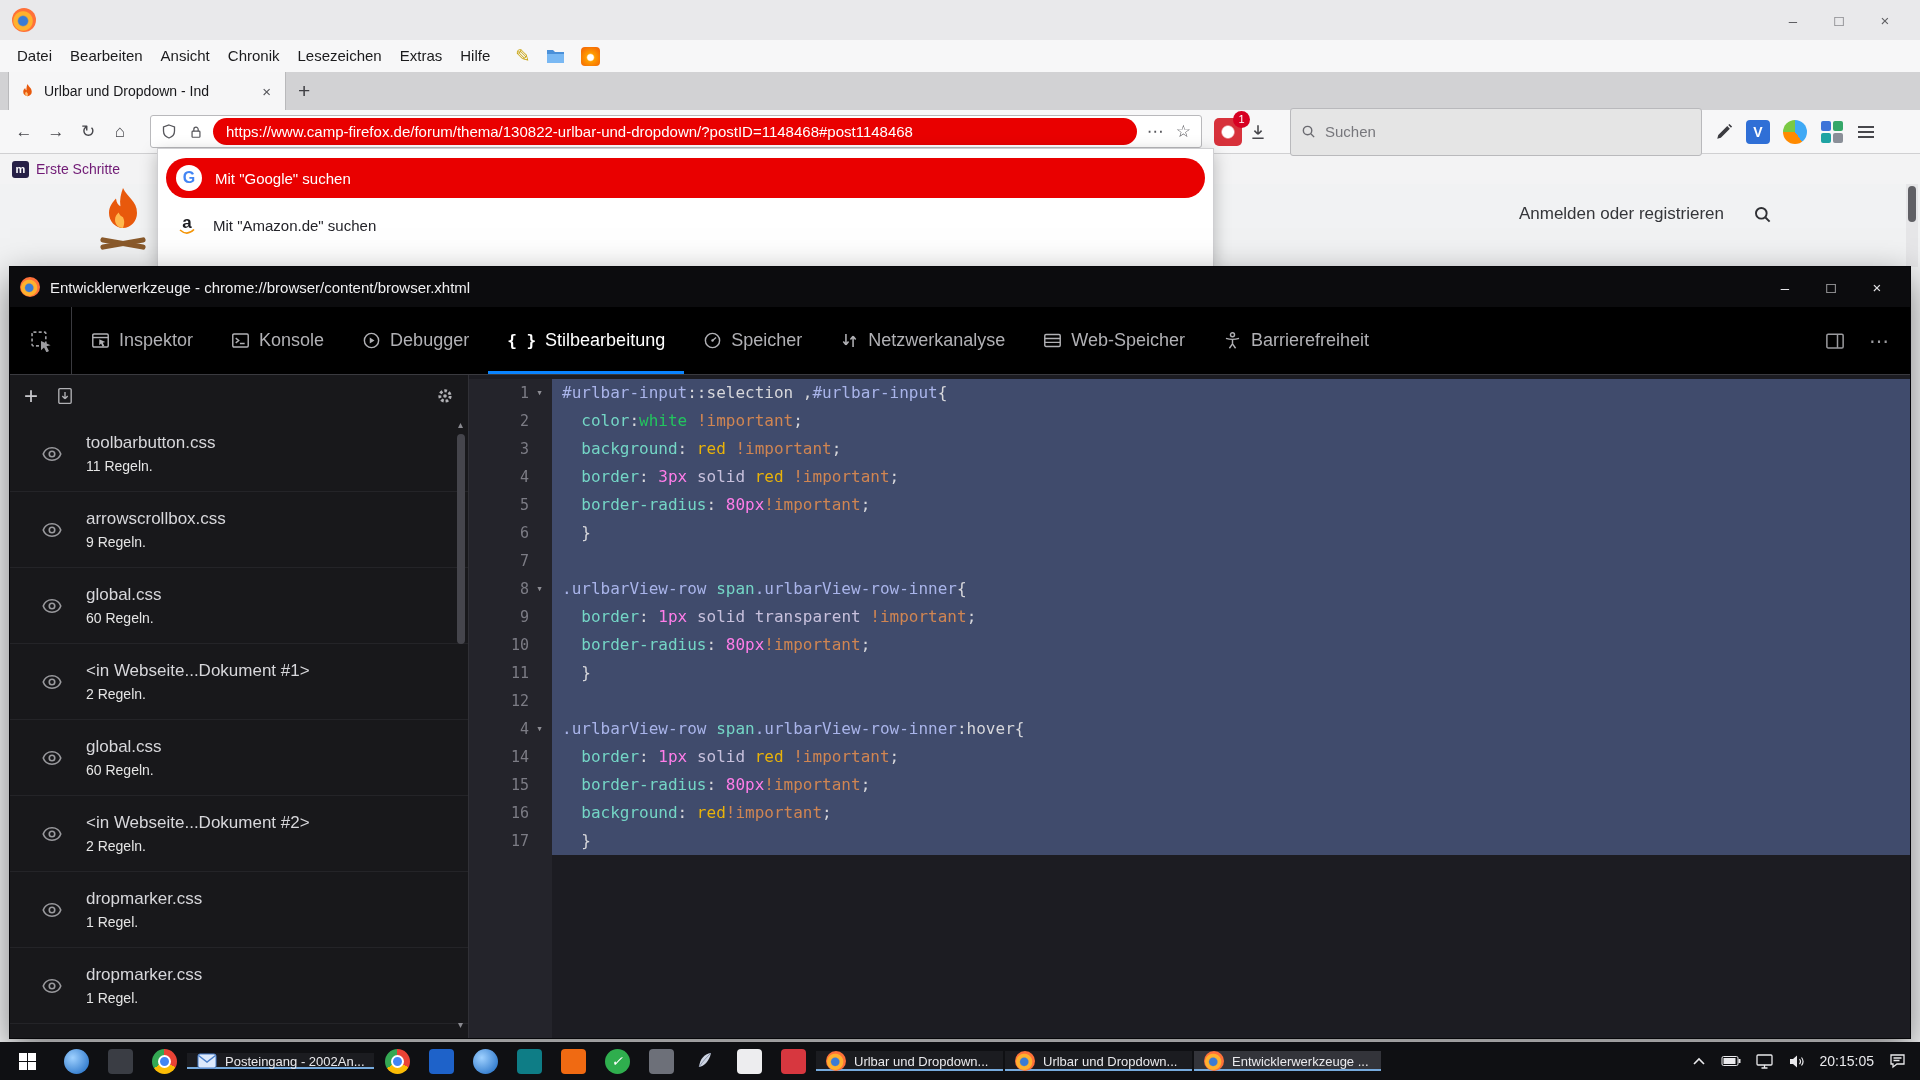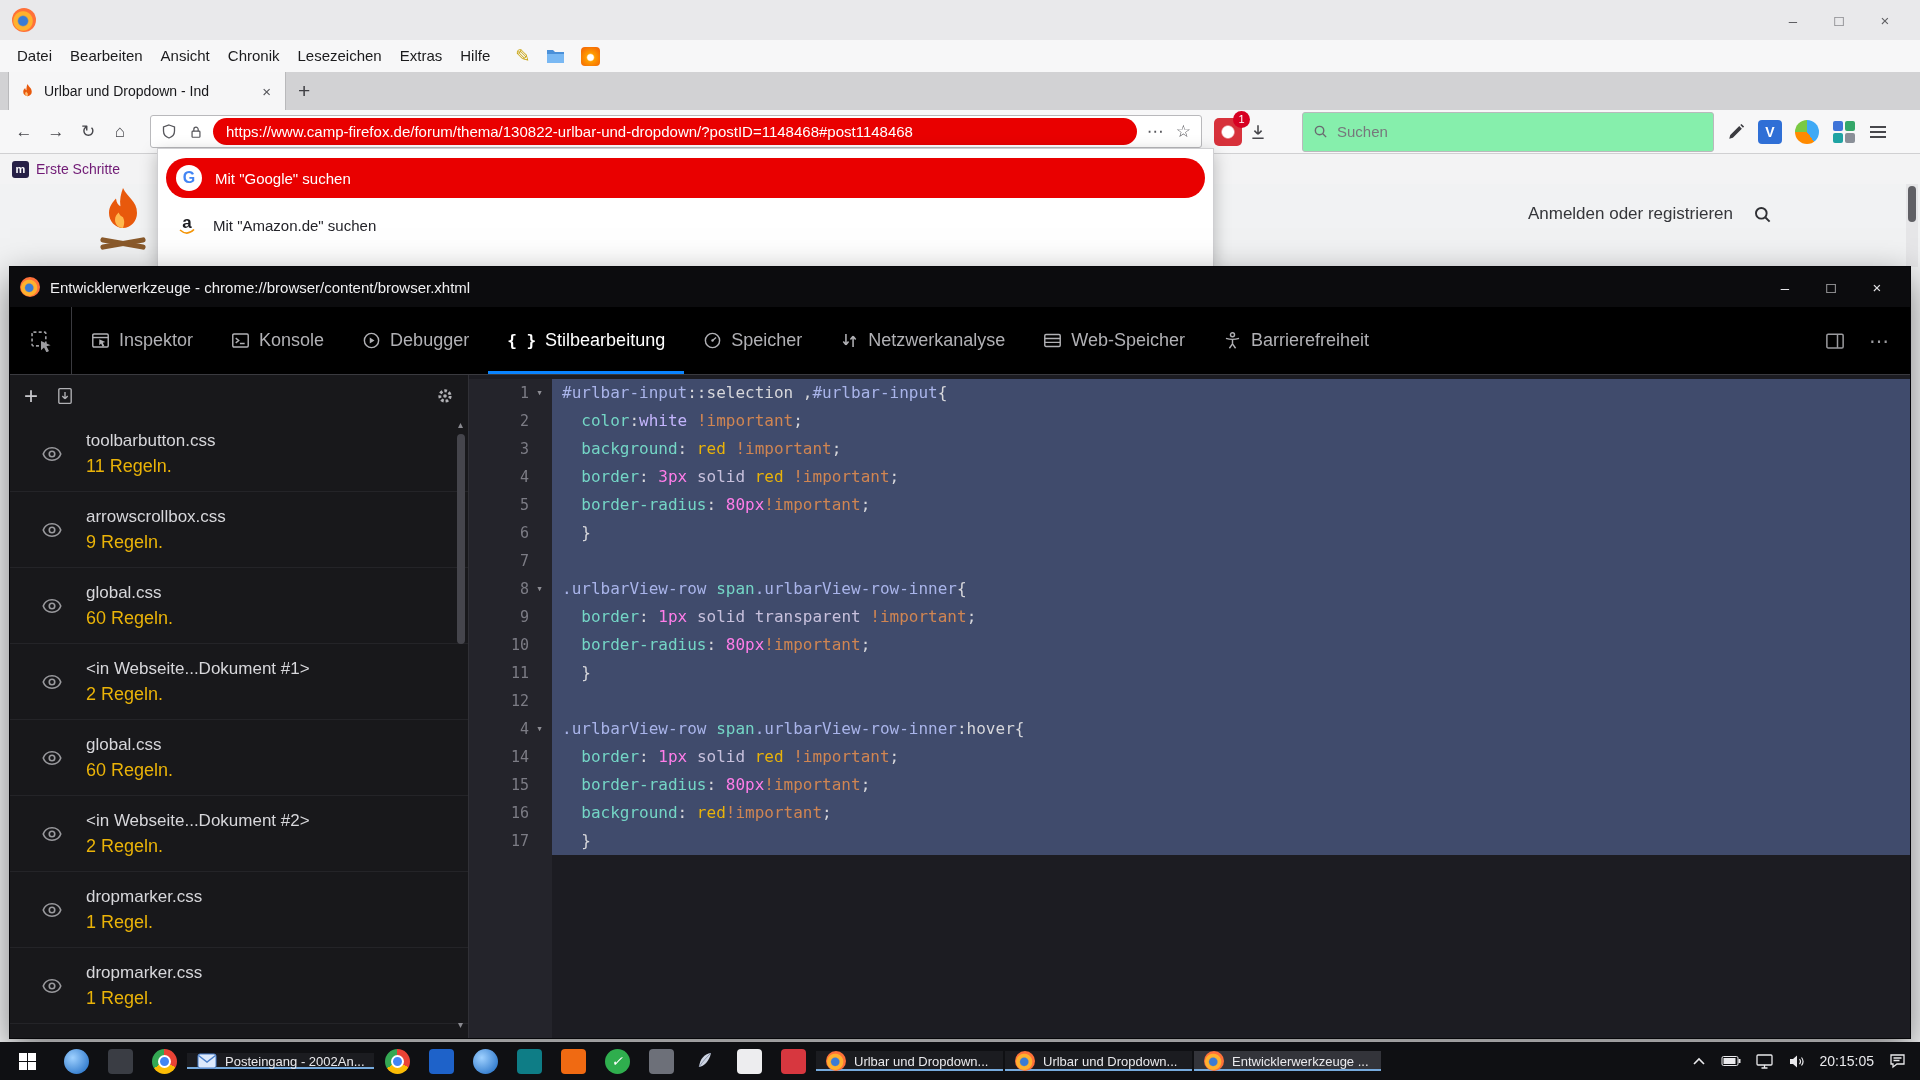--- a/index.html
+++ b/index.html
@@ -35,37 +35,37 @@
 
 .ff-navbar{position:absolute;left:0;top:110px;width:100%;height:44px;background:#f7f7f8;border-bottom:1px solid #d0d0d2;display:flex;align-items:center;padding:0 8px;z-index:6}
 .nav-btn{width:32px;height:32px;flex:none;display:flex;align-items:center;justify-content:center;font-size:17px;color:#47474c}
 .urlbar{width:1052px;height:33px;flex:none;margin-left:14px;background:#fff;border:1px solid #b9b9bc;border-radius:3px;display:flex;align-items:center;padding:0 4px}
 .ub-ico{color:#56565b;display:flex;align-items:center;justify-content:center;padding:0 6px;flex:none}
 .url-pill{flex:1;height:27px;background:#e90000;border-radius:14px;display:flex;align-items:center;overflow:hidden;padding:0 13px;margin:0 4px;min-width:0}
 .url-text{color:#fff;font-size:15px;white-space:nowrap}
 .dots-g{font-size:17px}.star-g{font-size:17px}
 .ext-btn{position:relative;width:28px;height:28px;flex:none;margin-left:12px;border-radius:5px;background:radial-gradient(circle at 50% 50%,#fff 0 28%,#d7313b 36% 100%)}
 .ext-badge{position:absolute;top:-7px;right:-8px;min-width:17px;height:17px;border-radius:9px;background:#d70022;color:#fff;font-size:11px;display:flex;align-items:center;justify-content:center;padding:0 4px}
-.searchbar{width:412px;height:40px;flex:none;margin-left:28px;background:#86efac;border:1px solid #b9b9bc;border-radius:3px;display:flex;align-items:center;padding:0 10px;gap:9px}
+.searchbar{width:412px;height:48px;flex:none;margin-left:16px;background:#e5e5e5;border:1px solid #b9b9bc;border-radius:3px;display:flex;align-items:center;padding:0 10px;gap:9px}
 .search-ph{color:#77777c;font-size:15px}
 .nav-ico{margin-left:13px;flex:none;display:flex;align-items:center;justify-content:center;color:#47474c}
 .vbadge{width:24px;height:24px;background:#2f6fd6;border-radius:4px;color:#fff;font-weight:bold;font-size:14px}
 .round-ext{width:24px;height:24px;border-radius:50%;background:conic-gradient(#3fa9f5 0 40%,#ff8a00 40% 75%,#7ac943 75% 100%)}
 .grid-ext{width:24px;height:24px;display:grid;grid-template-columns:10px 10px;gap:2px;align-content:center;justify-content:center}
 .grid-ext i{width:10px;height:10px;border-radius:2px}
 .gd1{background:#3f74d8}.gd2{background:#35a769}.gd3{background:#1fa3a3}.gd4{background:#8a8f98}
 
 
 .ff-bookmarks{position:absolute;left:0;top:154px;width:100%;height:30px;background:#f3f3f4;display:flex;align-items:center;padding:0 12px;z-index:4}
 .bm-item{display:flex;align-items:center;gap:7px}
 .bm-fav{width:17px;height:17px;background:#262046;color:#fff;border-radius:3px;font-size:11px;font-weight:bold;display:flex;align-items:center;justify-content:center}
 .bm-label{font-size:14px;color:#701a75}
 .page-content{position:absolute;left:0;top:184px;width:100%;height:83px;z-index:3}
 .campfire{position:absolute;left:95px;top:2px}
-.signin{position:absolute;right:148px;top:20px;display:flex;align-items:center;gap:20px;font-size:17px;color:#35363a}
+.signin{position:absolute;right:148px;top:20px;display:flex;align-items:center;gap:29px;font-size:17px;color:#35363a}
 .page-scrollbar{position:absolute;right:2px;top:-28px;width:12px;height:111px;background:#e6e6e8}
 .page-scrollbar .thumb{margin:30px 2px 0;width:8px;height:36px;background:#606065;border-radius:4px}
 
 
 .url-dropdown{position:absolute;left:157px;top:148px;width:1057px;height:119px;background:#fff;border:1px solid #cfcfd2;box-shadow:0 5px 16px rgba(0,0,0,.25);z-index:20;padding-top:9px}
 .ud-row{height:43px;display:flex;align-items:center;gap:13px;padding:0 16px;font-size:15px;color:#24242a}
 .ud-row.hl{margin:0 8px 6px;height:40px;border-radius:20px;background:#e90000;color:#fff;padding:0 10px}
 .ud-ico{width:26px;height:26px;flex:none;display:flex;align-items:center;justify-content:center}
 .ud-row.hl .ud-ico{background:#fff;border-radius:50%;color:#4285f4;font-weight:bold;font-size:16px}
 .ud-ico.amazon{flex-direction:column}
@@ -89,35 +89,35 @@
 
 
 .se-sidebar{width:459px;flex:none;background:#18181b;border-right:1px solid #303036;display:flex;flex-direction:column;position:relative}
 .se-head{height:41px;flex:none;display:flex;align-items:center;padding:0 14px;gap:18px;color:#b1b1b5}
 .se-plus{font-size:24px;font-weight:300;color:#c9c9cd;line-height:1}
 .se-gear{margin-left:auto;display:flex}
 .se-list{flex:1;overflow:hidden}
 .sheet-item{height:76px;display:flex;align-items:center;gap:24px;padding-left:32px;border-bottom:1px solid #242428}
 .eye{display:flex;color:#9a9a9e}
 .sheet-name{font-size:17px;color:#d7d7db;margin-bottom:5px;white-space:nowrap}
-.sheet-rules{font-size:18px;color:#eab308}
+.sheet-rules{font-size:14px;color:#e5e5e5}
 .se-scroll{position:absolute;right:1px;top:44px;bottom:8px;width:13px;display:flex;flex-direction:column;align-items:center;color:#8a8a90;font-size:10px}
 .se-thumb{width:8px;height:210px;background:#45454c;border-radius:4px;margin:4px 0;flex:none}
 .se-scroll .sp{flex:1}
 
 
 .se-editor{flex:1;position:relative;background:#1c1c22;font-family:"DejaVu Sans Mono",monospace;padding-top:4px;overflow:hidden}
 .cm-row{display:flex;height:28px;line-height:28px}
 .cm-gut{width:83px;flex:none;background:#24242b;display:flex;justify-content:flex-end;align-items:center;gap:3px;padding-right:5px}
 .cm-ln{color:#7c7c85;font-size:15px;min-width:30px;text-align:right}
 .cm-fold{width:15px;color:#8d8d94;font-size:11px;text-align:center}
 .cm-code{flex:1;background:#404b6c;font-size:16px;white-space:pre;color:#d7d7db;padding-left:10px;min-width:0}
 .gut-fill{position:absolute;left:0;top:480px;bottom:0;width:83px;background:#24242b}
 .tk-sel{color:#a9b4ea}.tk-tag{color:#74d6c6}.tk-prop{color:#74d6c6}.tk-num{color:#ff7de9}
-.tk-kwr{color:#eab308}.tk-kww{color:#c4b5fd}.tk-atom{color:#c8c1dd}.tk-imp{color:#d08552}.tk-pln{color:#d7d7db}
+.tk-kwr{color:#eab308}.tk-kww{color:#22c55e}.tk-atom{color:#c8c1dd}.tk-imp{color:#d08552}.tk-pln{color:#d7d7db}
 
 
 .taskbar{position:absolute;left:0;top:1042px;width:100%;height:38px;background:#0f1013;display:flex;align-items:center;z-index:60;color:#e9e9ec}
 .tb-start{width:54px;display:flex;align-items:center;justify-content:center}
 .tb-ico{width:44px;display:flex;align-items:center;justify-content:center}
 .gi{width:25px;height:25px;border-radius:4px;display:flex;align-items:center;justify-content:center}
 .gi.c{border-radius:50%}
 .gi-bluec{background:radial-gradient(circle at 35% 35%,#9fd1ff,#1565c0)}
 .gi-dark{background:#3a3d44}
 .gi-chrome{position:relative;background:conic-gradient(#ea4335 0 33%,#fbbc05 33% 66%,#34a853 66% 100%)}

